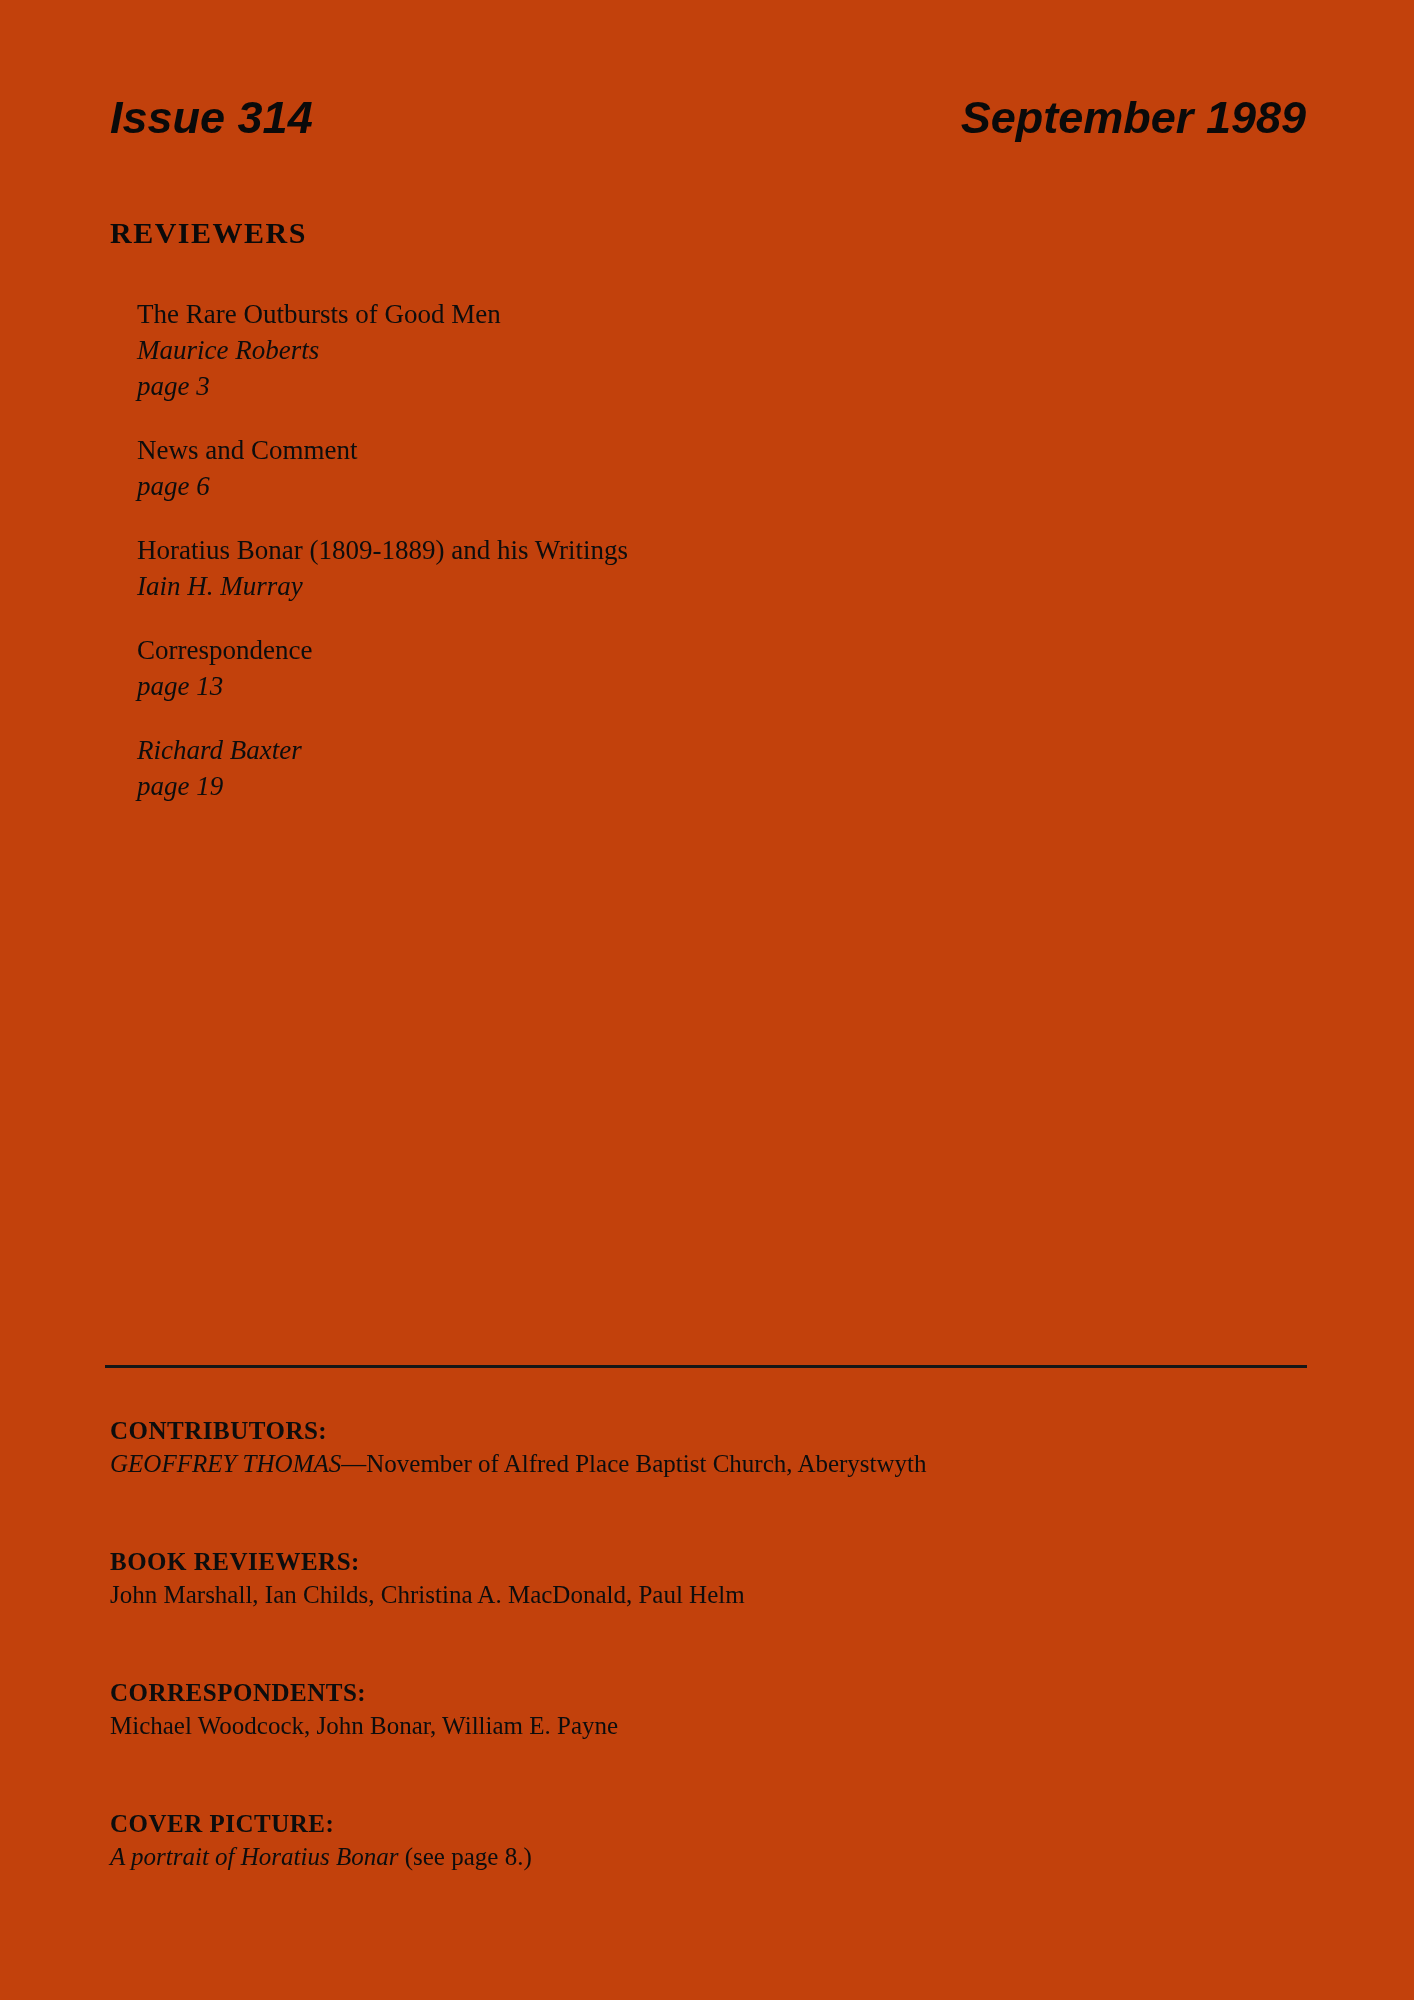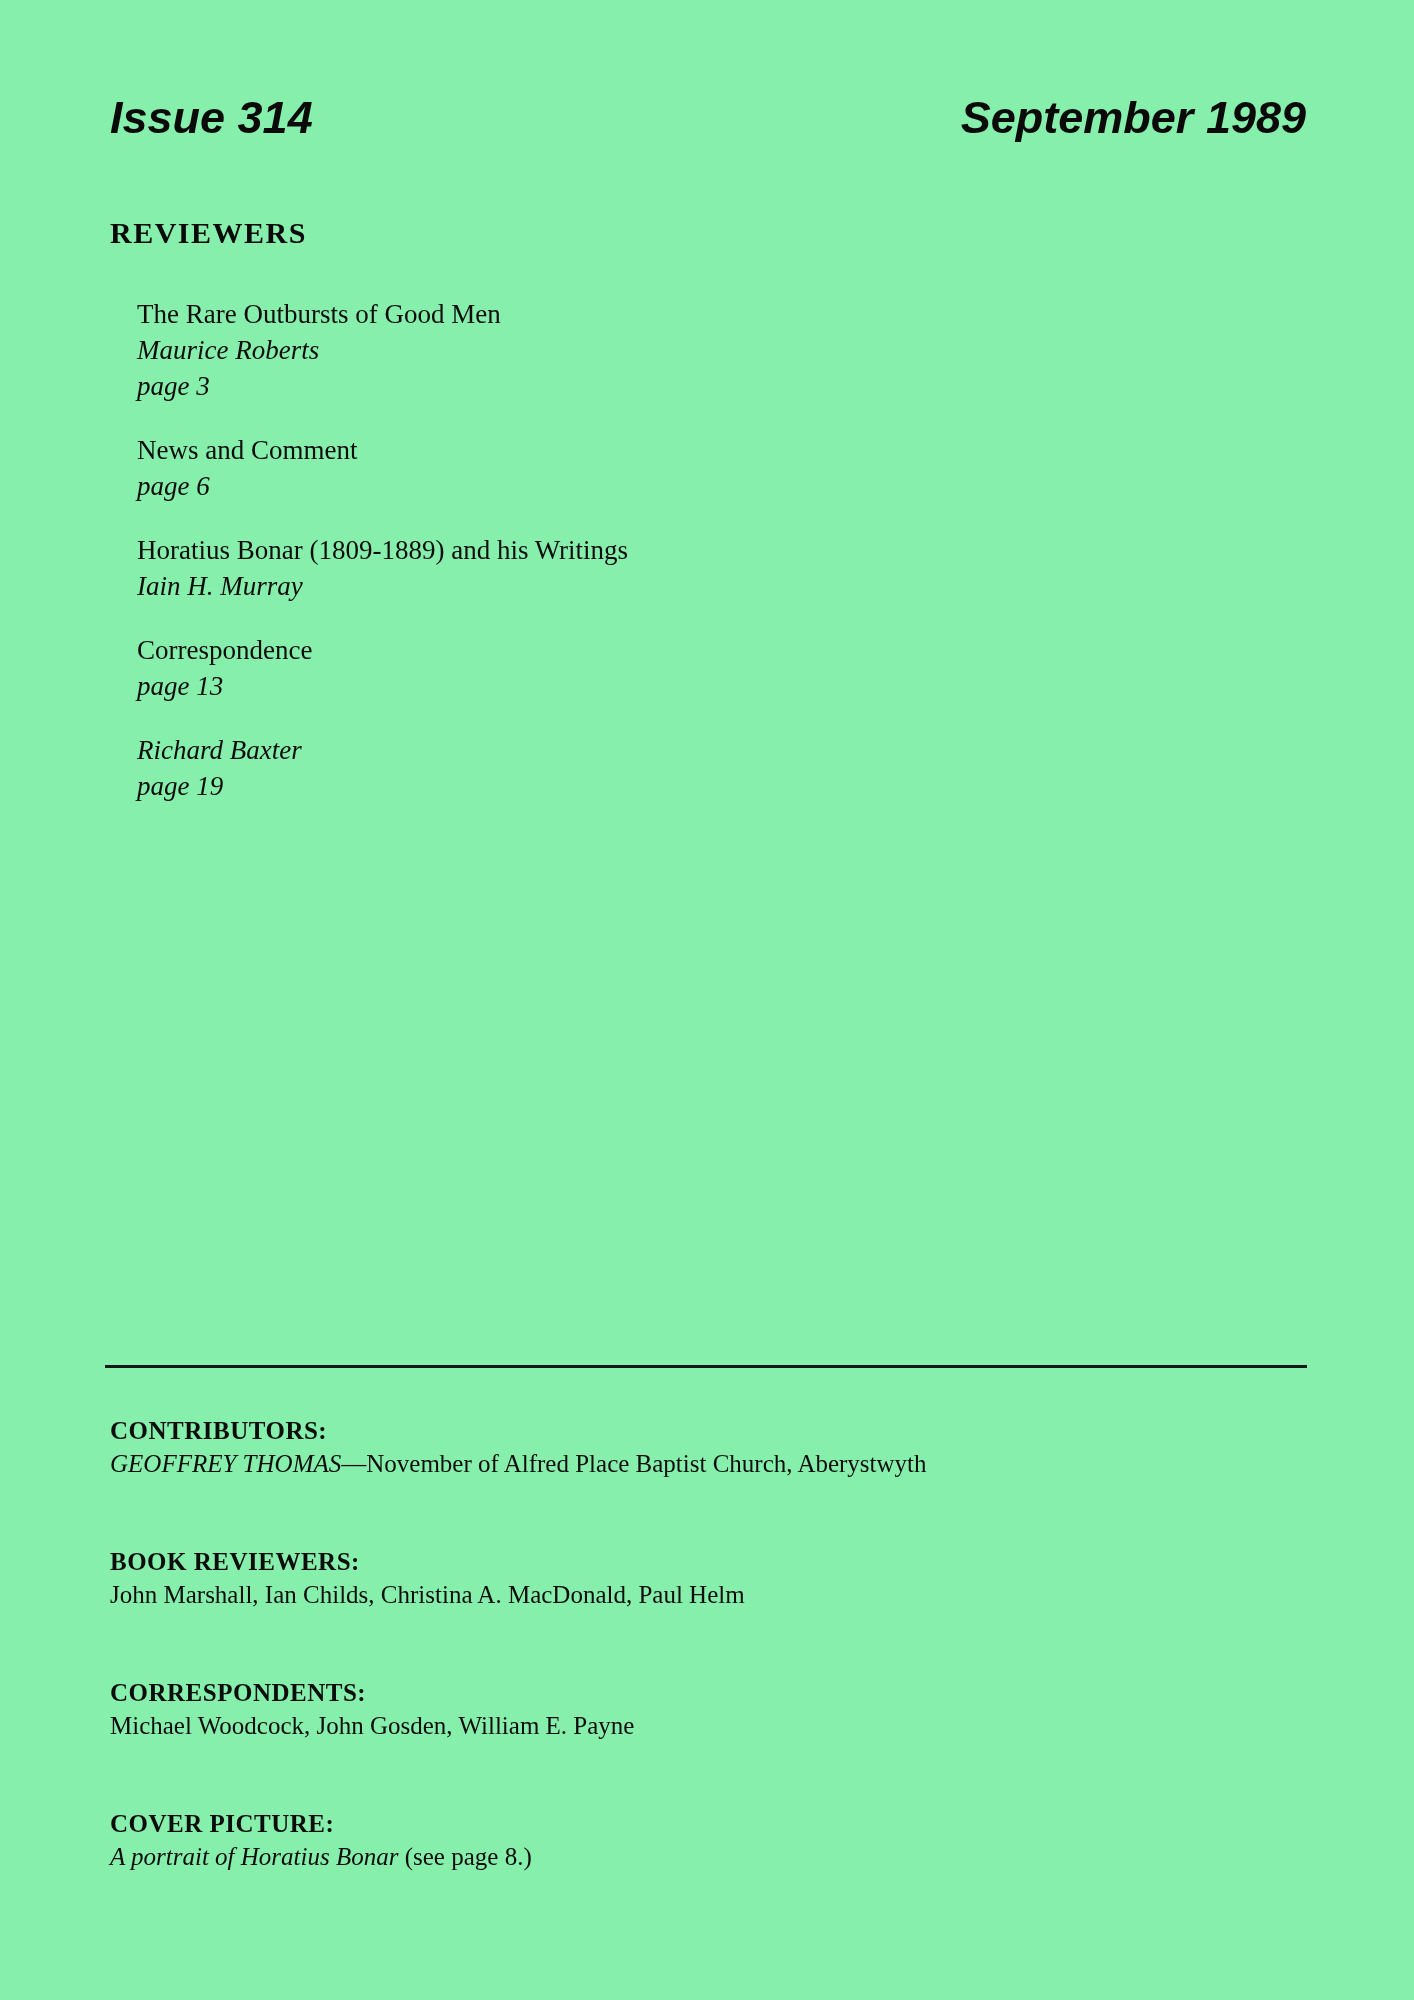--- a/index.html
+++ b/index.html
@@ -4,21 +4,21 @@
 <style>
   html, body {
     margin: 0;
     padding: 0;
     background: #ffffff;
   }
   .page {
     position: relative;
     width: 1414px;
     height: 2000px;
-    background: #86efac;
+    background: #c2410c;
     color: #0b0b0b;
     overflow: hidden;
   }
 
   
   .masthead {
     position: absolute;
     top: 90px;
     left: 110px;
     right: 108px;
@@ -148,21 +148,21 @@
     <div class="section-body"><span class="lead-italic">GEOFFREY THOMAS</span><span class="dash">—</span><span class="rest">November of Alfred Place Baptist Church, Aberystwyth</span></div>
   </div>
 
   <div class="info-section">
     <div class="section-heading">BOOK REVIEWERS:</div>
     <div class="section-body"><span class="rest">John Marshall, Ian Childs, Christina A. MacDonald, Paul Helm</span></div>
   </div>
 
   <div class="info-section">
     <div class="section-heading">CORRESPONDENTS:</div>
-    <div class="section-body"><span class="rest">Michael Woodcock, John Gosden, William E. Payne</span></div>
+    <div class="section-body"><span class="rest">Michael Woodcock, John Bonar, William E. Payne</span></div>
   </div>
 
   <div class="info-section">
     <div class="section-heading">COVER PICTURE:</div>
     <div class="section-body"><span class="lead-italic">A portrait of Horatius Bonar</span><span class="rest"> (see page 8.)</span></div>
   </div>
 </div>
 
 </div>
 

